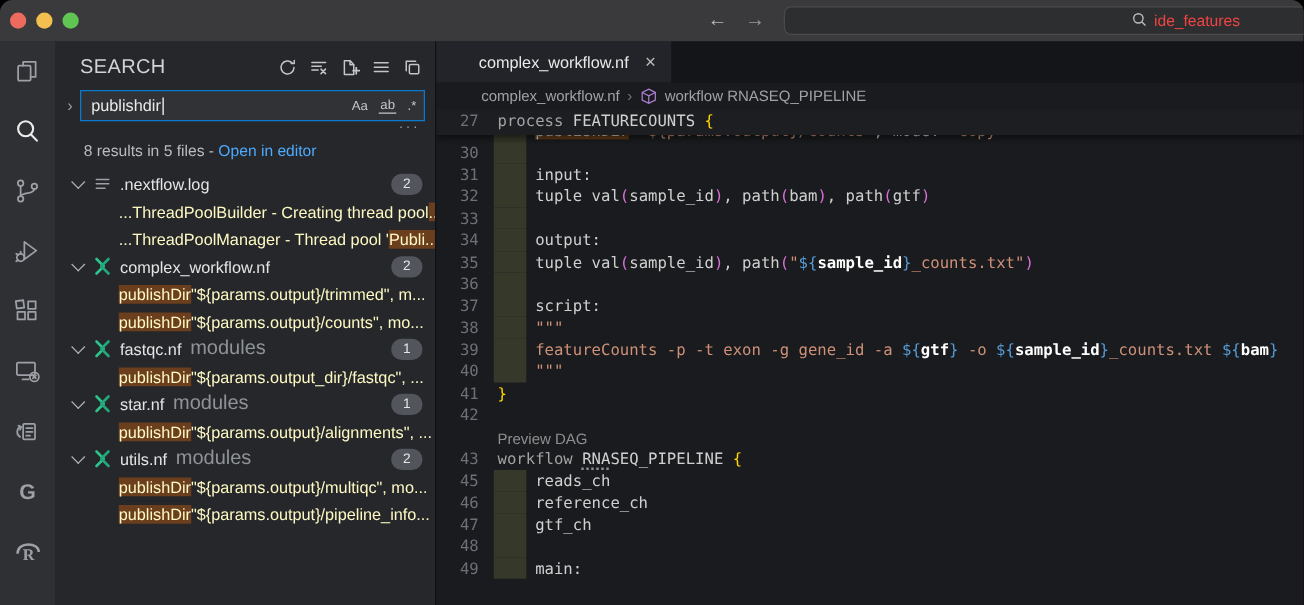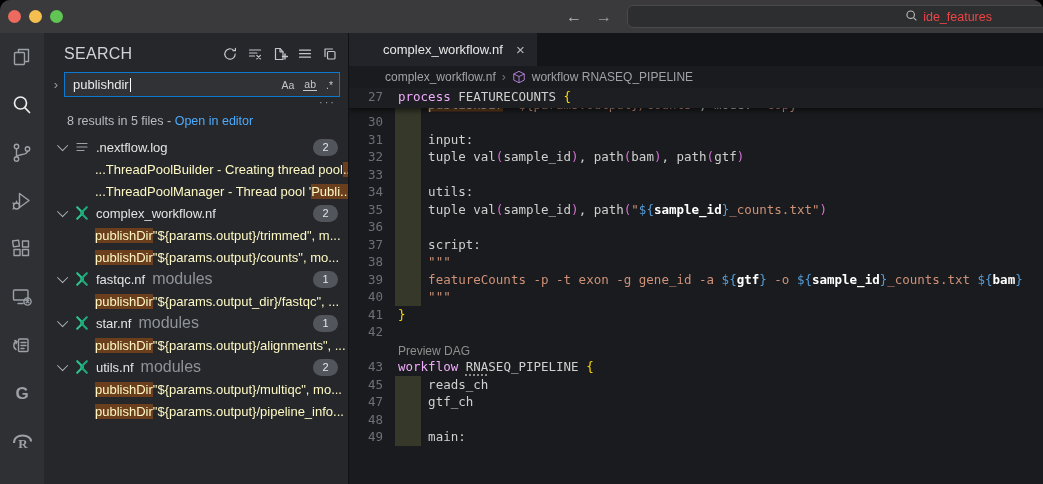--- a/index.html
+++ b/index.html
@@ -63,21 +63,21 @@
   .line{display:flex;height:17.5px;}
   .ln{width:34px;flex:0 0 34px;text-align:right;color:#6d7078;user-select:none;}
   .lc{position:relative;padding-left:15px;white-space:pre;flex:1;}
   .line.ol .lc::before{content:'';position:absolute;left:12px;top:0;bottom:0;width:26px;background:#36382a;}
   .lc>span{position:relative;}
   .sticky{position:relative;z-index:3;background:#1d1e21;box-shadow:0 3px 5px rgba(0,0,0,.5);height:20px;display:flex;align-items:center;}
   .sticky .line{height:20px;width:100%;}
   .sliver{height:5px;overflow:hidden;position:relative;}
   .sliver .line{transform:translateY(-12.5px);}
   .codelens{height:17.5px;display:flex;align-items:flex-end;padding-left:49px;color:#8f8f8f;font-family:"Liberation Sans",sans-serif;font-size:12px;line-height:14px;}
-  .kw{color:#f0abfc;}
+  .kw{color:#a3a3a3;}
   .pl{color:#d0d0d0;}
   .str{color:#ce9178;}
   .b1{color:#ffd700;}
   .p2{color:#d670d6;}
   .in{color:#569cd6;}
   .iv{color:#fff;font-weight:bold;}
   .hint{text-decoration:underline dotted #8a8a8a 2px;text-underline-offset:3px;}
   .hl-ed{background:#5f3a19;}
 </style>
 </head>
@@ -369,21 +369,21 @@
           <div class="line ol">
             <span class="ln">32</span>
             <span class="lc"><span class="pl">    tuple val</span><span class="p2">(</span><span class="pl">sample_id</span><span class="p2">)</span><span class="pl">, path</span><span class="p2">(</span><span class="pl">bam</span><span class="p2">)</span><span class="pl">, path</span><span class="p2">(</span><span class="pl">gtf</span><span class="p2">)</span></span>
           </div>
           <div class="line ol">
             <span class="ln">33</span>
             <span class="lc"></span>
           </div>
           <div class="line ol">
             <span class="ln">34</span>
-            <span class="lc"><span class="pl">    utils:</span></span>
+            <span class="lc"><span class="pl">    output:</span></span>
           </div>
           <div class="line ol">
             <span class="ln">35</span>
             <span class="lc"><span class="pl">    tuple val</span><span class="p2">(</span><span class="pl">sample_id</span><span class="p2">)</span><span class="pl">, path</span><span class="p2">(</span><span class="str">"</span><span class="in">${</span><span class="iv">sample_id</span><span class="in">}</span><span class="str">_counts.txt"</span><span class="p2">)</span></span>
           </div>
           <div class="line ol">
             <span class="ln">36</span>
             <span class="lc"></span>
           </div>
           <div class="line ol">
@@ -413,20 +413,24 @@
           <div class="codelens">Preview DAG</div>
           <div class="line">
             <span class="ln">43</span>
             <span class="lc"><span class="kw">workflow</span><span class="pl"> </span><span class="hint">RNA</span><span class="pl">SEQ_PIPELINE </span><span class="b1">{</span></span>
           </div>
           <div class="line ol">
             <span class="ln">45</span>
             <span class="lc"><span class="pl">    reads_ch</span></span>
           </div>
           <div class="line ol">
+            <span class="ln">46</span>
+            <span class="lc"><span class="pl">    reference_ch</span></span>
+          </div>
+          <div class="line ol">
             <span class="ln">47</span>
             <span class="lc"><span class="pl">    gtf_ch</span></span>
           </div>
           <div class="line ol">
             <span class="ln">48</span>
             <span class="lc"></span>
           </div>
           <div class="line ol">
             <span class="ln">49</span>
             <span class="lc"><span class="pl">    main:</span></span>

